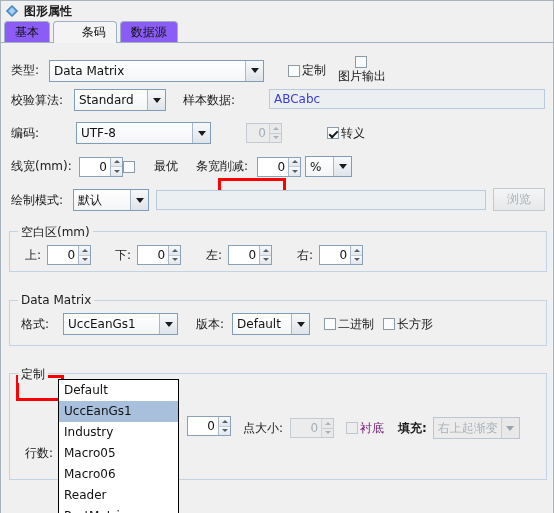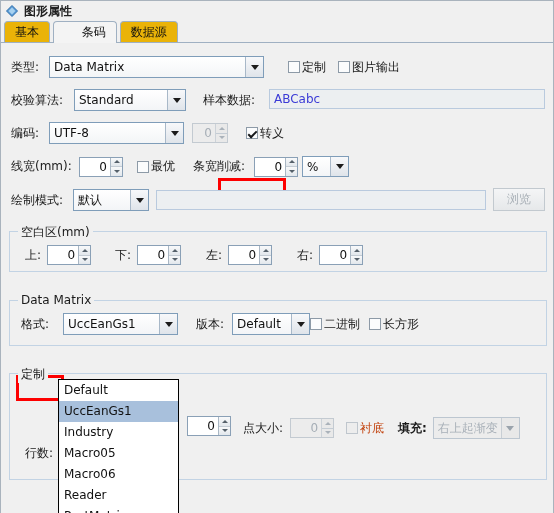--- a/index.html
+++ b/index.html
@@ -16,21 +16,21 @@
   .titlebar{height:20px;display:flex;align-items:center;padding:0 4px;background:#f0f0f0;}
   .title-icon{width:14px;height:14px;margin-right:5px;position:relative;flex:0 0 auto;}
   .title-text{font-size:12px;font-weight:bold;color:#202020;line-height:14px;}
 
   
   .tabstrip{position:relative;height:22px;padding-left:3px;box-sizing:border-box;}
   .tabstrip:after{content:"";position:absolute;left:0;right:0;bottom:0;height:1px;background:#9fb0c2;}
   .tab{
     position:relative;display:inline-block;vertical-align:bottom;
     height:21px;line-height:20px;padding:0 10px;margin-right:-1px;
-    font-size:12px;color:#111;background:#eab308;
+    font-size:12px;color:#111;background:#8b5cf6;
     border:1px solid #9fb0c2;border-bottom:none;
     border-radius:4px 4px 0 0;box-sizing:border-box;
   }
   .tab.selected{background:#f4f4f4;z-index:3;padding-left:28px;}
   .tab.selected:after{content:"";position:absolute;left:0;right:0;bottom:-1px;height:1px;background:#f4f4f4;}
 
   
   .panel{position:relative;height:470px;background:#f0f0f0;}
 
   .row{position:absolute;display:flex;align-items:center;}
@@ -87,21 +87,21 @@
     width:12px;height:12px;box-sizing:border-box;
     border:1px solid #8d9aa7;background:#fbfcfd;position:relative;margin-right:2px;
   }
   .cbox.checked:after{
     content:"";position:absolute;left:2px;top:5px;width:4px;height:7px;
     border:solid #16181a;border-width:0 2px 2px 0;transform:rotate(45deg);
     top:1px;left:3px;width:3px;height:7px;
   }
   .cbox.dis{border-color:#bfc6cd;background:#ededed;}
   .cbtext{font-size:12px;color:#1a1a1a;white-space:nowrap;}
-  .cbtext.dis{color:#c2410c;}
+  .cbtext.dis{color:#701a75;}
 
   
   .btn{
     height:23px;box-sizing:border-box;display:flex;align-items:center;justify-content:center;
     border:1px solid #c2c9cf;background:linear-gradient(to bottom,#f4f5f6,#e6e8ea);
     font-size:12px;color:#a9b0b7;
   }
 
   
   .group{position:absolute;border:1px solid #c2d3e4;box-sizing:border-box;}
@@ -150,41 +150,41 @@
       <span class="combo" style="width:215px;">
         <span class="val">Data Matrix</span>
         <span class="arrow">
             <span class="caret"></span>
           </span>
       </span>
       <span class="cbwrap" style="margin-left:24px;">
         <span class="cbox"></span>
         <span class="cbtext">定制</span>
       </span>
-      <span class="cbwrap" style="margin-left:12px;">
+      <span class="cbwrap" style="margin-left:12px;flex-direction:column;">
         <span class="cbox"></span>
         <span class="cbtext">图片输出</span>
       </span>
     </div>
 
     <div class="row" style="left:10px;top:46px;justify-content:center;">
       <span class="lbl" style="width:63px;">校验算法:</span>
-      <span class="combo" style="width:112px;">
+      <span class="combo" style="width:92px;">
         <span class="val">Standard</span>
         <span class="arrow">
             <span class="caret"></span>
           </span>
       </span>
       <span class="lbl" style="margin-left:17px;">样本数据:</span>
     </div>
     <div class="tfield" style="position:absolute;left:268px;top:46px;width:276px;">
       <span>ABCabc</span>
     </div>
 
-    <div class="row" style="left:10px;top:79px;">
+    <div class="row" style="left:10px;top:79px;gap:27px;">
       <span class="lbl" style="width:38px;">编码:</span>
       <span class="combo" style="width:135px;">
         <span class="val">UTF-8</span>
         <span class="arrow">
             <span class="caret"></span>
           </span>
       </span>
       <span class="spin disabled" style="width:36px;margin-left:8px;">
         <span class="sval">0</span>
         <span class="sbtns">
@@ -209,21 +209,21 @@
         <span class="sval">0</span>
         <span class="sbtns">
           <span class="sbtn">
               <span class="tri-up"></span>
             </span>
           <span class="sbtn">
               <span class="tri-dn"></span>
             </span>
         </span>
       </span>
-      <span class="cbwrap" style="margin-left:14px;">
+      <span class="cbwrap" style="gap:17px;">
         <span class="cbox"></span>
         <span class="cbtext">最优</span>
       </span>
       <span class="lbl" style="margin-left:18px;">条宽削减:</span>
       <span class="spin" style="width:44px;margin-left:9px;">
         <span class="sval">0</span>
         <span class="sbtns">
           <span class="sbtn">
               <span class="tri-up"></span>
             </span>
@@ -331,21 +331,21 @@
               <span class="caret"></span>
             </span>
         </span>
         <span class="lbl" style="margin-left:18px;">版本:</span>
         <span class="combo" style="width:78px;margin-left:8px;">
           <span class="val">Default</span>
           <span class="arrow">
               <span class="caret"></span>
             </span>
         </span>
-        <span class="cbwrap" style="">
+        <span class="cbwrap" style="margin-left:14px;">
           <span class="cbox"></span>
           <span class="cbtext">二进制</span>
         </span>
         <span class="cbwrap" style="margin-left:9px;">
           <span class="cbox"></span>
           <span class="cbtext">长方形</span>
         </span>
       </div>
     </div>
     <div class="redbox" style="left:15px;top:332px;width:48px;height:26px;"></div>

